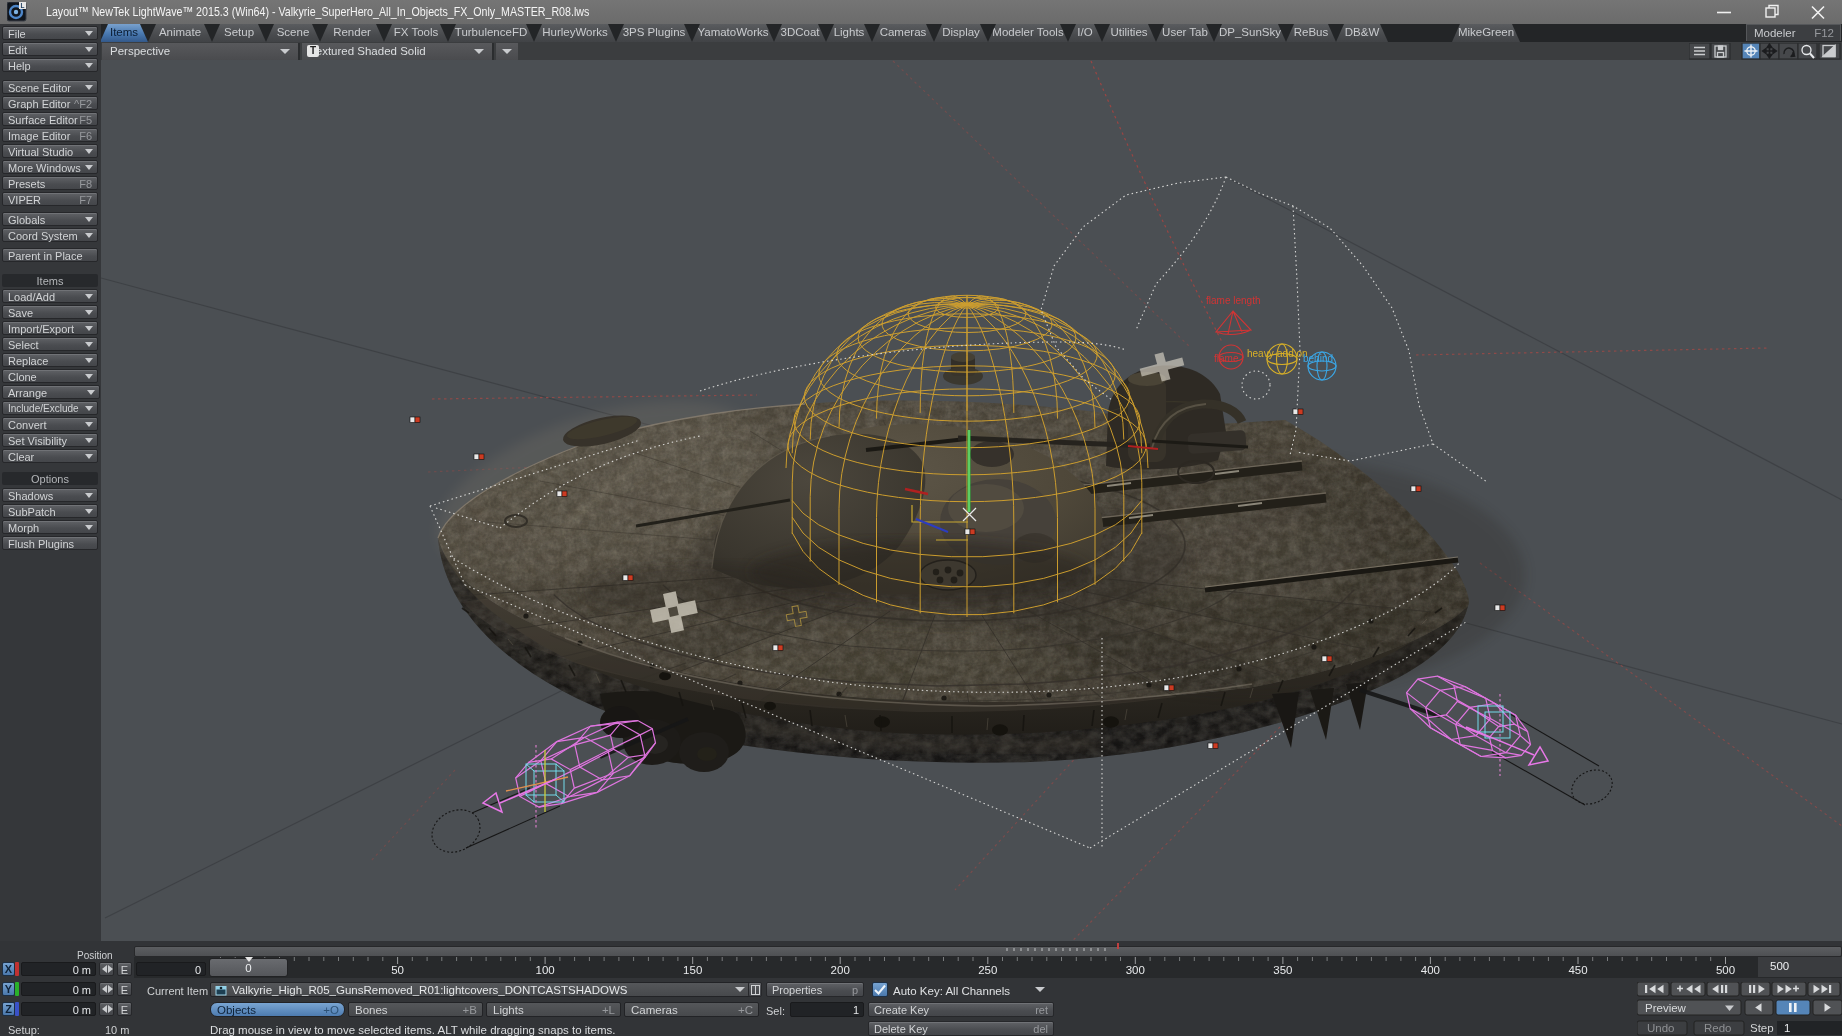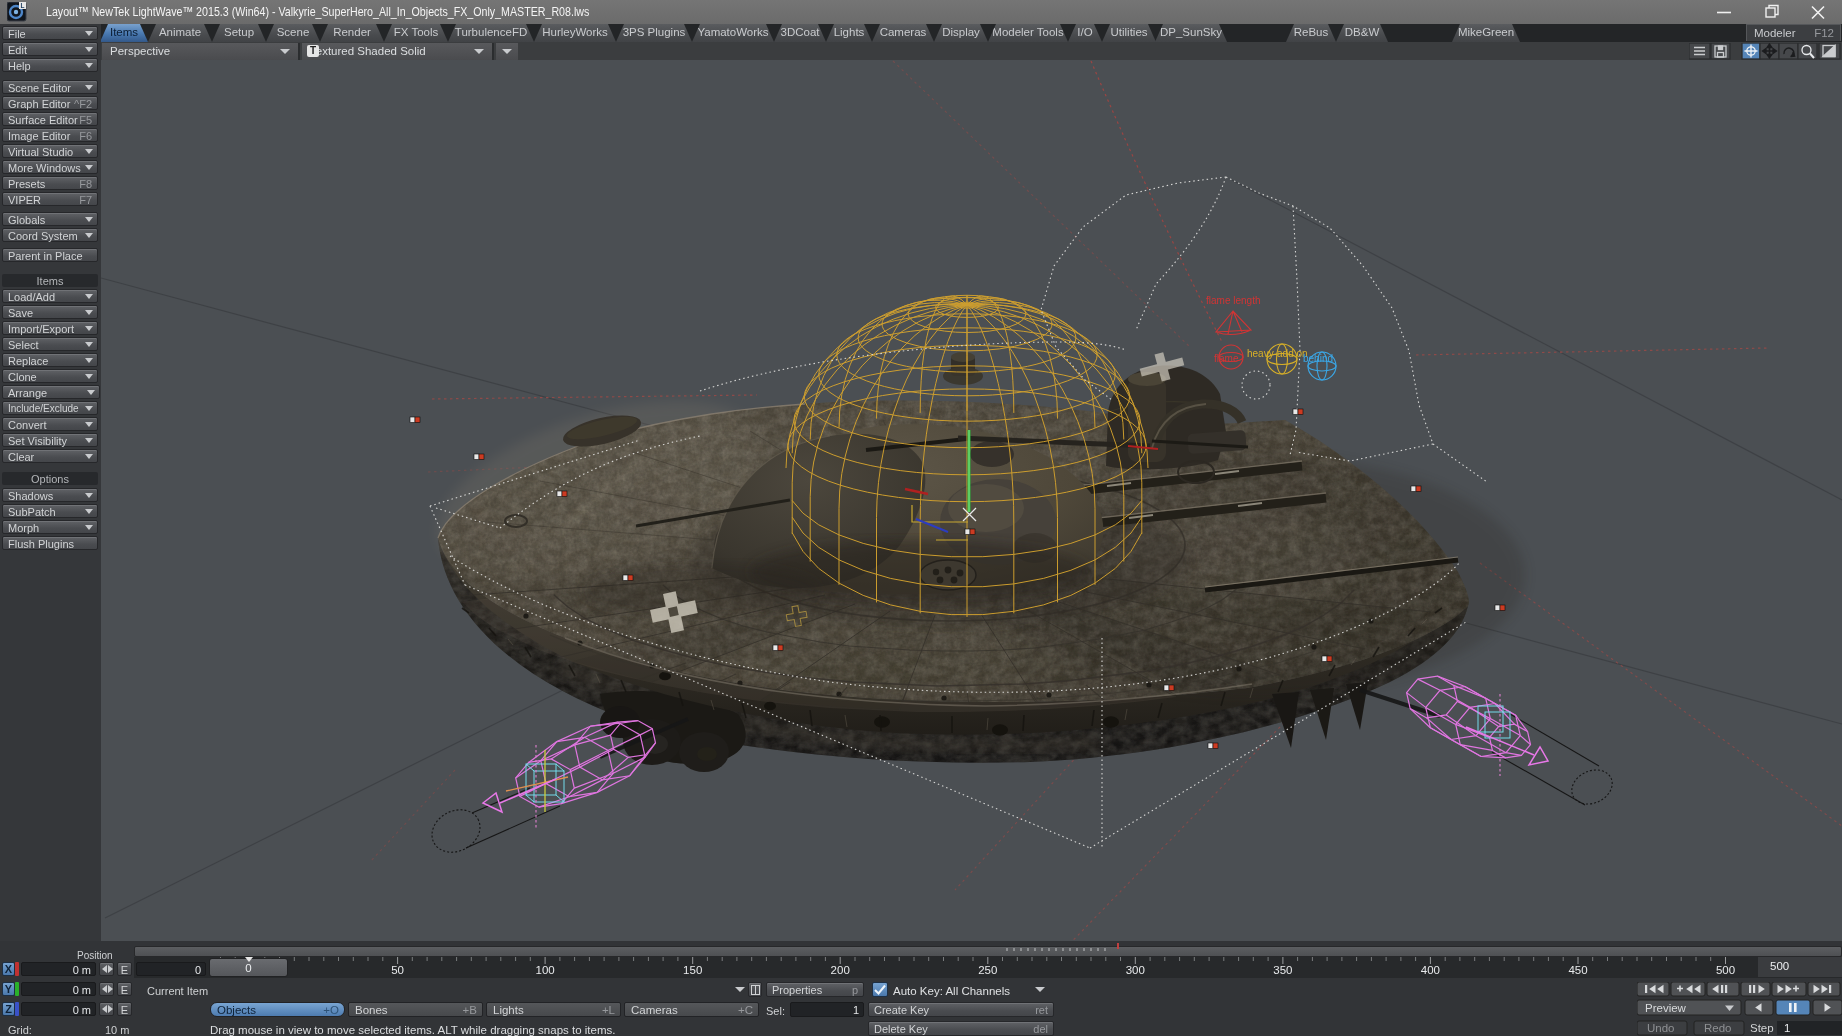--- a/index.html
+++ b/index.html
@@ -50,21 +50,21 @@
     <div class="tab" style="left:515px;width:76px">3PS Plugins</div>
     <div class="tab" style="left:591px;width:82px">YamatoWorks</div>
     <div class="tab" style="left:673px;width:52px">3DCoat</div>
     <div class="tab" style="left:725px;width:46px">Lights</div>
     <div class="tab" style="left:771px;width:62px">Cameras</div>
     <div class="tab" style="left:833px;width:54px">Display</div>
     <div class="tab" style="left:887px;width:80px">Modeler Tools</div>
     <div class="tab" style="left:967px;width:34px">I/O</div>
     <div class="tab" style="left:1001px;width:54px">Utilities</div>
     <div class="tab" style="left:1055px;width:58px">User Tab</div>
-    <div class="tab" style="left:1054px;width:72px">DP_SunSky</div>
+    <div class="tab" style="left:1113px;width:72px">DP_SunSky</div>
     <div class="tab" style="left:1185px;width:50px">ReBus</div>
     <div class="tab" style="left:1235px;width:52px">DB&amp;W</div>
     <div class="tab" style="left:1352px;width:64px">Additional</div>
     <div class="tab" style="left:1351px;width:68px">MikeGreen</div>
     <div class="abs" style="left:1645px;top:0;width:95px;height:17px;background:#3c3e41;border:1px solid #55575a;border-bottom:none;color:#c9cbce;font-size:11.5px;line-height:16px"><span style="margin-left:7px">Modeler</span><span style="position:absolute;right:6px;color:#97999d">F12</span></div>
   </div>
 
 <div class="abs" style="left:101px;top:42px;width:1741px;height:18px;background:#3b3d3f">
  <div class="abs" style="left:1px;top:1px;width:198px;height:17px;background:linear-gradient(#58595c,#4a4b4e);color:#dcdee0;font-size:11.5px;line-height:16px;border-right:2px solid #2b2d2f"><span style="margin-left:8px">Perspective</span><div class="abs" style="left:178px;top:6px;width:0;height:0;border-left:5px solid transparent;border-right:5px solid transparent;border-top:5.5px solid #c9cbce"></div></div>
  <div class="abs" style="left:201px;top:1px;width:192px;height:17px;background:linear-gradient(#58595c,#4a4b4e);color:#dcdee0;font-size:11.5px;line-height:16px;border-right:2px solid #2b2d2f">
@@ -751,20 +751,27 @@
     <div class="btn" style="left:117px;top:41px;width:15px;height:14px;text-align:center;padding:1px 0 0 0">E</div>
     <div class="abs" style="left:2px;top:61px;width:13px;height:14px;background:linear-gradient(#76a2d0,#4a78ac);border:1px solid #1d2f44;border-radius:2px;color:#0e2238;font-size:11px;font-weight:bold;text-align:center;line-height:13px">Z</div>
     <div class="abs" style="left:15px;top:61px;width:4px;height:14px;background:#3a52c8;border-radius:1px"></div>
     <div class="fld" style="left:21px;top:61px;width:75px;height:14px">0 m</div>
     <div class="btn" style="left:99px;top:61px;width:15px;height:14px"></div>
     <div class="abs" style="left:102px;top:64px;width:0;height:0;border-top:4px solid transparent;border-bottom:4px solid transparent;border-right:5px solid #c9cbce"></div>
     <div class="abs" style="left:108px;top:64px;width:0;height:0;border-top:4px solid transparent;border-bottom:4px solid transparent;border-left:5px solid #c9cbce"></div>
     <div class="btn" style="left:117px;top:61px;width:15px;height:14px;text-align:center;padding:1px 0 0 0">E</div>
     <div class="fld" style="left:136px;top:21px;width:70px;height:14px">0</div>
     <div class="abs" style="left:147px;top:44px;color:#cfd1d3;font-size:11px">Current Item</div>
+    <div class="abs" style="left:210px;top:41px;width:545px;height:15px;background:linear-gradient(#55575a,#47494c);border:1px solid #222326;border-radius:2px;color:#e4e6e8;font-size:11.5px;line-height:14px">
+ <svg class="abs" style="left:4px;top:1px" width="13" height="12">
+        <rect x="1" y="2.5" width="10" height="8.5" fill="#1d3f52" stroke="#9fd4e8" stroke-width="1"></rect>
+        <rect x="1" y="2.5" width="10" height="3" fill="#8fd0e8"></rect>
+        <circle cx="6" cy="4" r="1.3" fill="#10242e"></circle>
+      </svg>
+ <span style="margin-left:21px">Valkyrie_High_R05_GunsRemoved_R01:lightcovers_DONTCASTSHADOWS</span></div>
     <div class="abs" style="left:735px;top:46px;width:0;height:0;border-left:5px solid transparent;border-right:5px solid transparent;border-top:5.5px solid #c9cbce"></div>
     <div class="btn" style="left:748px;top:41px;width:14px;height:15px"></div>
     <svg class="abs" style="left:751px;top:44px" width="9" height="10">
       <rect x="0.5" y="0.5" width="8" height="9" fill="none" stroke="#d0d2d4"></rect>
       <line x1="4.5" y1="0.5" x2="4.5" y2="9.5" stroke="#d0d2d4"></line>
     </svg>
     <div class="btn" style="left:766px;top:41px;width:98px;height:15px">Properties<span class="sc">p</span></div>
     <div class="abs" style="left:872px;top:41px;width:16px;height:15px;background:linear-gradient(#76a2d0,#4a78ac);border:1px solid #1d2f44;border-radius:2px"></div>
     <svg class="abs" style="left:874px;top:43px" width="12" height="11">
       <path d="M1,6 l3.5,3.5 L11,1.5" stroke="#eef4fa" stroke-width="2" fill="none"></path>
@@ -772,21 +779,21 @@
     <div class="abs" style="left:893px;top:44px;color:#dfe1e3;font-size:11.5px">Auto Key: All Channels</div>
     <div class="abs" style="left:1035px;top:46px;width:0;height:0;border-left:5px solid transparent;border-right:5px solid transparent;border-top:5.5px solid #c9cbce"></div>
     <div class="abs" style="left:210px;top:61px;width:135px;height:15px;background:linear-gradient(#79a5d2,#4d7bb0);border:1px solid #222326;border-radius:7px;color:#0e2238;font-size:11.5px;line-height:14px"><span style="margin-left:6px">Objects</span><span style="position:absolute;right:5px;color:#2d5277">+O</span></div>
     <div class="abs" style="left:348px;top:61px;width:135px;height:15px;background:linear-gradient(#55575a,#47494c);border:1px solid #222326;border-radius:2px;color:#d2d4d6;font-size:11.5px;line-height:14px"><span style="margin-left:6px">Bones</span><span style="position:absolute;right:5px;color:#97999d">+B</span></div>
     <div class="abs" style="left:486px;top:61px;width:135px;height:15px;background:linear-gradient(#55575a,#47494c);border:1px solid #222326;border-radius:2px;color:#d2d4d6;font-size:11.5px;line-height:14px"><span style="margin-left:6px">Lights</span><span style="position:absolute;right:5px;color:#97999d">+L</span></div>
     <div class="abs" style="left:624px;top:61px;width:135px;height:15px;background:linear-gradient(#55575a,#47494c);border:1px solid #222326;border-radius:2px;color:#d2d4d6;font-size:11.5px;line-height:14px"><span style="margin-left:6px">Cameras</span><span style="position:absolute;right:5px;color:#97999d">+C</span></div>
     <div class="abs" style="left:766px;top:64px;color:#cfd1d3;font-size:11px">Sel:</div>
     <div class="fld" style="left:790px;top:61px;width:74px;height:15px">1</div>
     <div class="btn" style="left:868px;top:61px;width:186px;height:15px">Create Key<span class="sc">ret</span></div>
     <div class="btn" style="left:868px;top:80px;width:186px;height:15px">Delete Key<span class="sc">del</span></div>
-    <div class="abs" style="left:8px;top:83px;color:#cfd1d3;font-size:11px">Grid:</div>
+    <div class="abs" style="left:8px;top:83px;color:#cfd1d3;font-size:11px">Setup:</div>
     <div class="abs" style="left:105px;top:83px;color:#cfd1d3;font-size:11px">10 m</div>
     <div class="abs" style="left:210px;top:83px;color:#dcdee0;font-size:11.5px">Drag mouse in view to move selected items. ALT while dragging snaps to items.</div>
   </div>
 <svg class="abs" style="left:1637px;top:982px" width="205" height="54">
     <rect x="0" y="0" width="32" height="14" rx="2" fill="#505255" stroke="#222"></rect>
     <rect x="34" y="0" width="34" height="14" rx="2" fill="#505255" stroke="#222"></rect>
     <rect x="70" y="0" width="32" height="14" rx="2" fill="#505255" stroke="#222"></rect>
     <rect x="104" y="0" width="29" height="14" rx="2" fill="#505255" stroke="#222"></rect>
     <rect x="135" y="0" width="34" height="14" rx="2" fill="#505255" stroke="#222"></rect>
     <rect x="171" y="0" width="32" height="14" rx="2" fill="#505255" stroke="#222"></rect>

